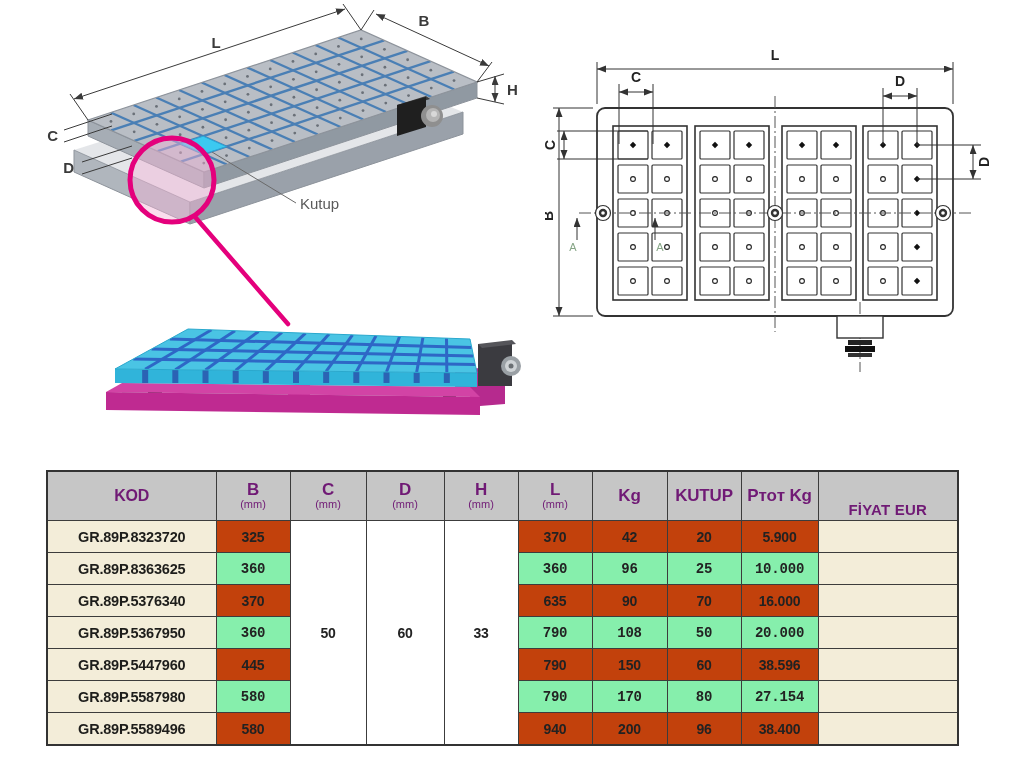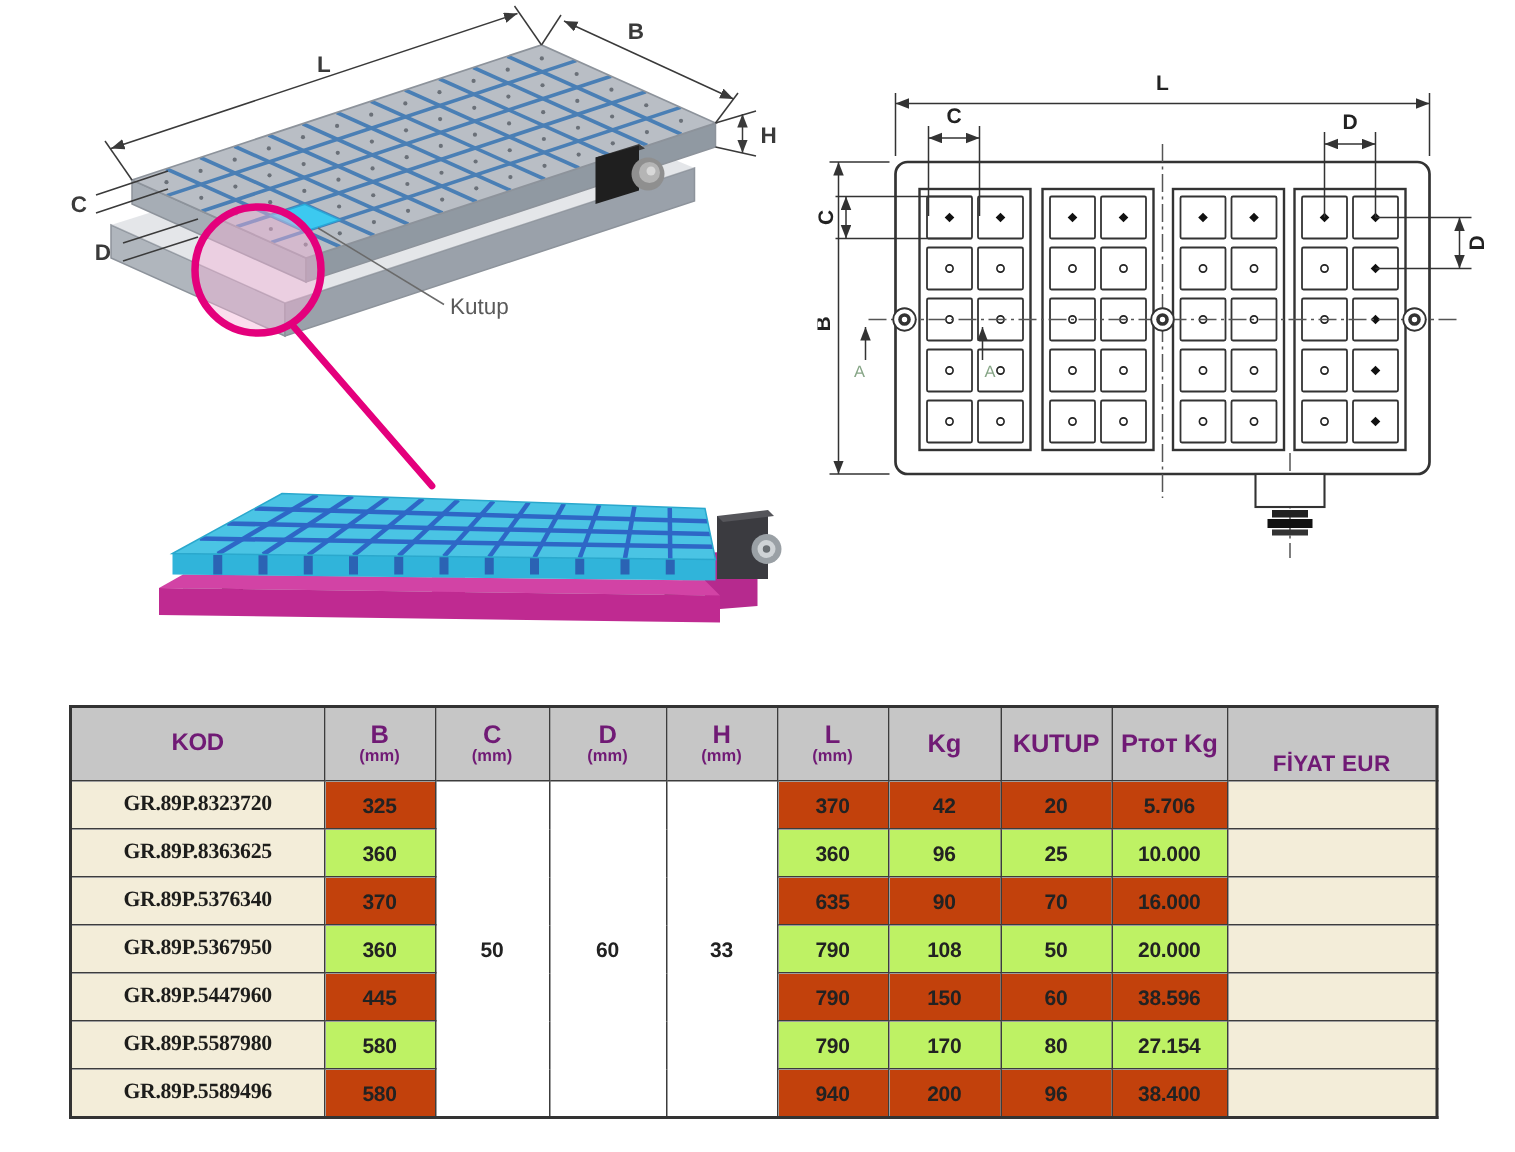--- a/index.html
+++ b/index.html
@@ -13,28 +13,28 @@
   .techlabel{font-size:14px;font-weight:bold;fill:#222;}
   .seclabel{font-size:11px;fill:#86a586;}
   .callout{font-size:15px;fill:#5a5a5a;}
 
   table.spec{position:absolute;left:46px;top:470px;width:911px;border-collapse:collapse;
              table-layout:fixed;border:2px solid #333;}
   table.spec th,table.spec td{border:1.8px solid #3c3c3c;text-align:center;vertical-align:middle;
              overflow:hidden;white-space:nowrap;}
   table.spec th{background:#c6c6c6;color:#701a75;height:48px;padding:0;line-height:1.05;}
   th .main{display:block;font-size:17px;font-weight:bold;letter-spacing:-0.2px;}
-  th .sub{display:block;font-size:11px;font-weight:bold;}
+  th .sub{display:block;font-size:11px;font-weight:normal;}
   th.kod-h .main{font-size:16px;}
   th.fiyat-h{background:#4b4b4b;color:#fff;}
   th.fiyat-h .main{font-size:15px;letter-spacing:0.2px;margin-top:28px;}
   table.spec td{height:29px;font-size:14px;font-weight:bold;color:#222;letter-spacing:-0.2px;
              background:#c2410c;}
-  table.spec td.kod{background:#f3edd9;font-size:14.5px;color:#1d1d1b;font-family:Liberation Serif, serif;}
-  table.spec td.alt{background:#bef264;}
+  table.spec td.kod{background:#f3edd9;font-size:14.5px;color:#1d1d1b;}
+  table.spec td.alt{background:#86efac;font-family:Liberation Mono, monospace;}
   table.spec td.merged{background:#fff;}
   table.spec td.fiyat{background:#f3edd9;}
 </style>
 </head>
 <body>
 
 <div class="page">
 
   <svg id="iso-svg" width="545" height="465" viewBox="0 0 545 465">
     <defs>
@@ -478,21 +478,21 @@
     <tbody id="specBody">
         <tr>
           <td class="kod">GR.89P.8323720</td>
           <td class="num">325</td>
           <td class="num merged" rowspan="7">50</td>
           <td class="num merged" rowspan="7">60</td>
           <td class="num merged" rowspan="7">33</td>
           <td class="num">370</td>
           <td class="num">42</td>
           <td class="num">20</td>
-          <td class="num">5.706</td>
+          <td class="num">5.900</td>
           <td class="fiyat"></td>
         </tr>
         <tr>
           <td class="kod">GR.89P.8363625</td>
           <td class="num alt">360</td>
           <td class="num alt">360</td>
           <td class="num alt">96</td>
           <td class="num alt">25</td>
           <td class="num alt">10.000</td>
           <td class="fiyat"></td>

